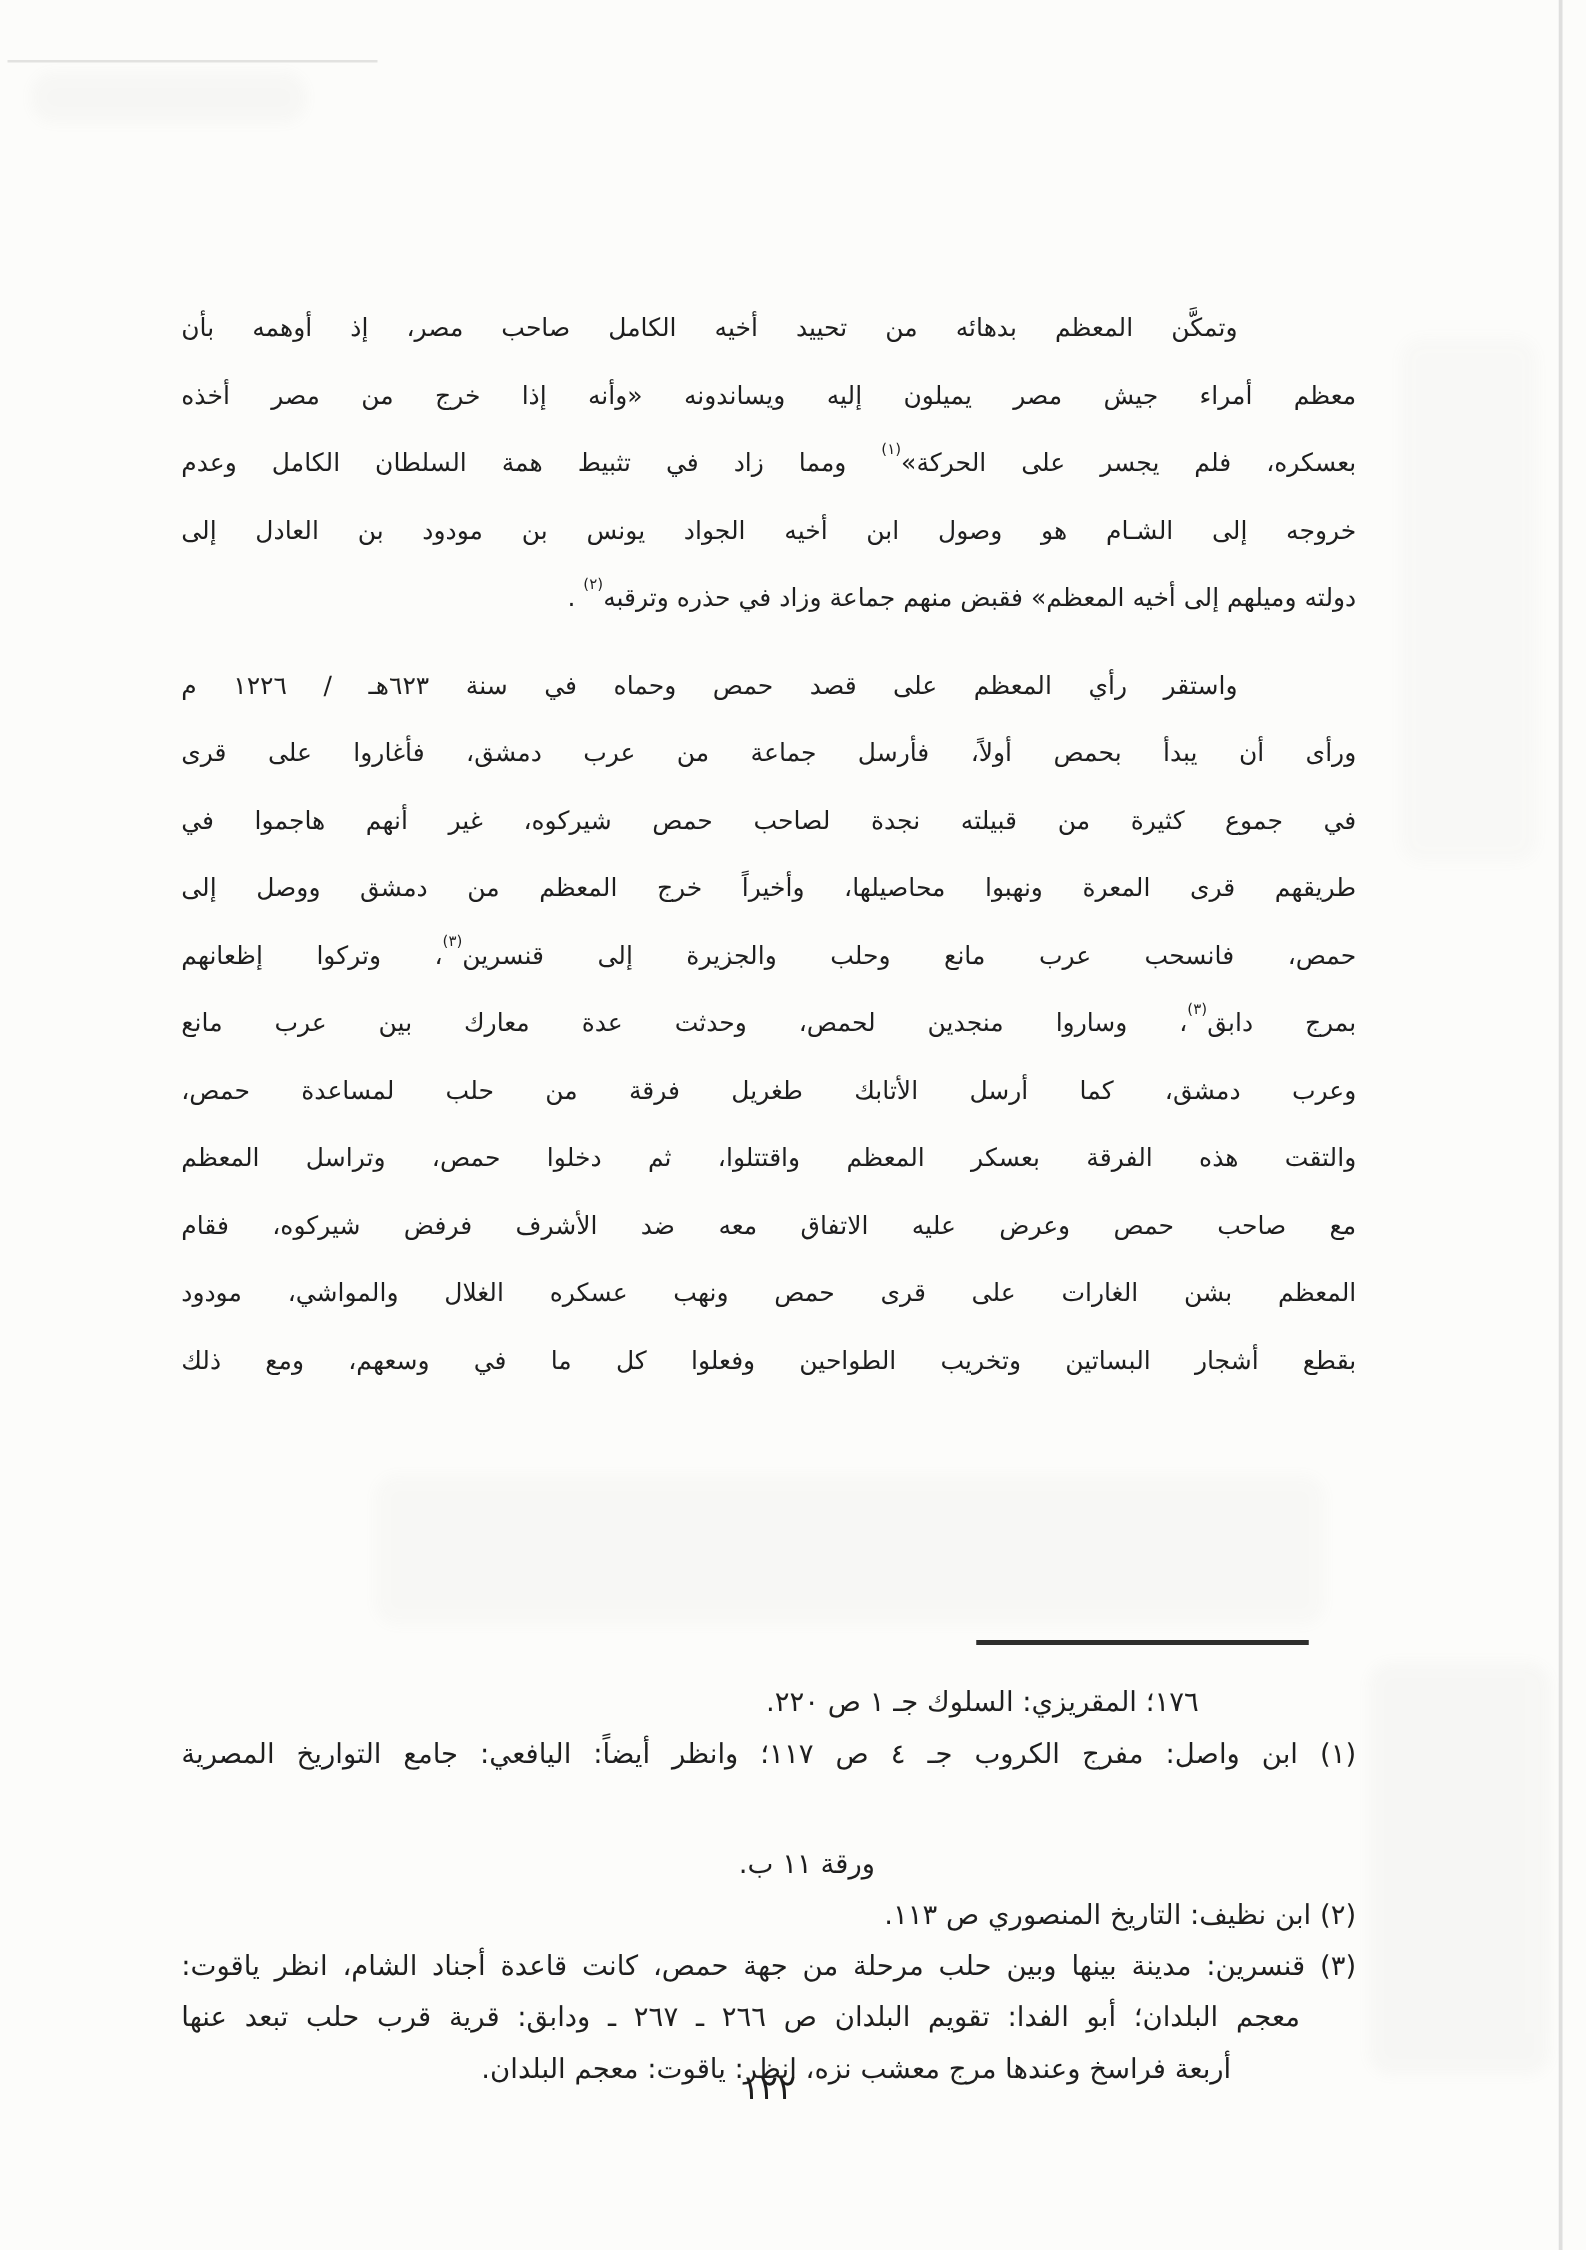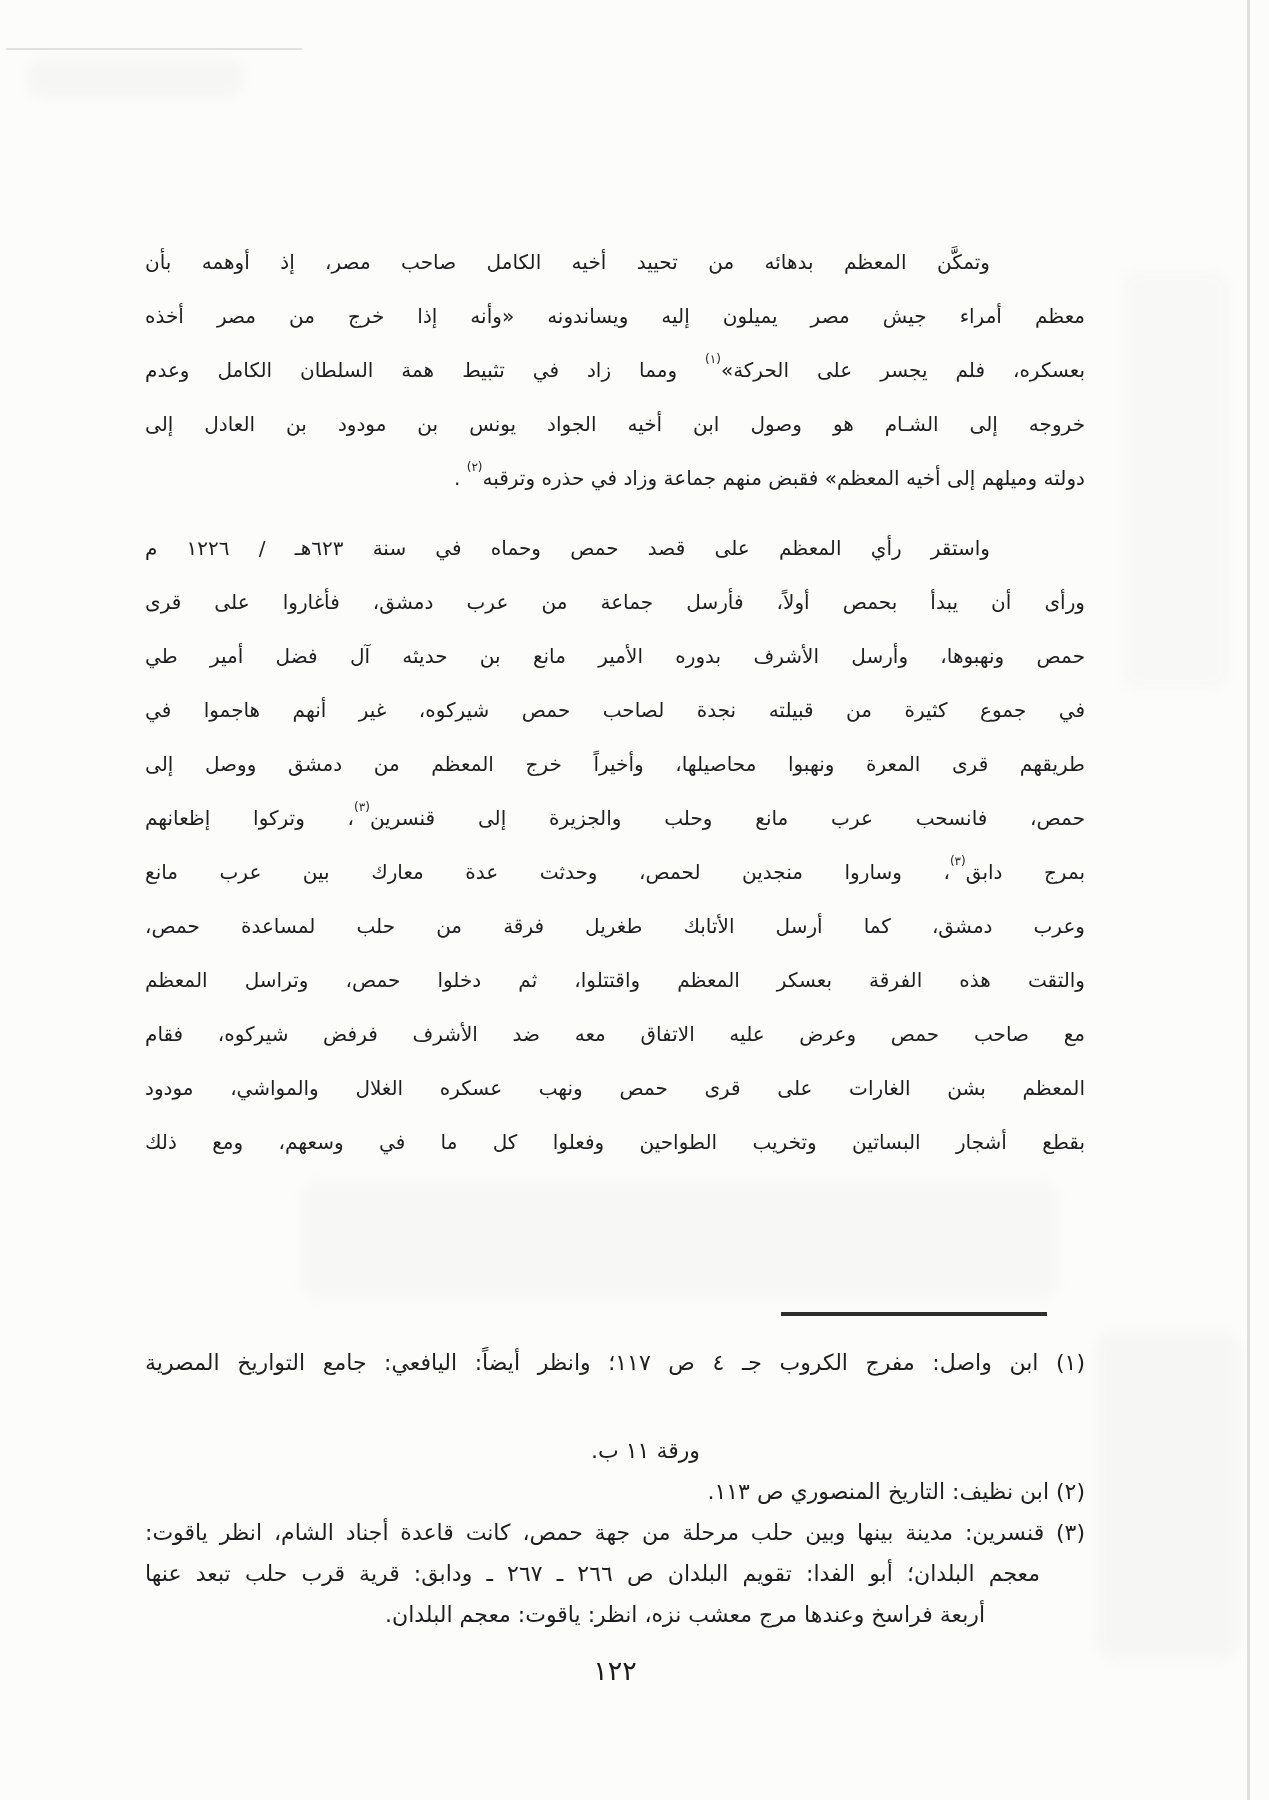--- a/index.html
+++ b/index.html
@@ -97,37 +97,37 @@
       <div class="line stretch indent">وتمكَّن المعظم بدهائه من تحييد أخيه الكامل صاحب مصر، إذ أوهمه بأن</div>
       <div class="line stretch">معظم أمراء جيش مصر يميلون إليه ويساندونه «وأنه إذا خرج من مصر أخذه</div>
       <div class="line stretch"><span>بعسكره، فلم يجسر على الحركة»</span><sup class="fn-ref">(١)</sup><span> ومما زاد في تثبيط همة السلطان الكامل وعدم</span></div>
       <div class="line stretch">خروجه إلى الشـام هو وصول ابن أخيه الجواد يونس بن مودود بن العادل إلى</div>
       <div class="line"><span>دولته وميلهم إلى أخيه المعظم» فقبض منهم جماعة وزاد في حذره وترقبه</span><sup class="fn-ref">(٢)</sup><span> .</span></div>
     </div>
 
     <div class="para">
       <div class="line stretch indent">واستقر رأي المعظم على قصد حمص وحماه في سنة ٦٢٣هـ / ١٢٢٦ م</div>
       <div class="line stretch">ورأى أن يبدأ بحمص أولاً، فأرسل جماعة من عرب دمشق، فأغاروا على قرى</div>
-      <div class="line stretch">حمص ونهبوها، وأرسل الأشرف بدوره الأمير مانع بن حديثه آل فضل أمير طي</div>
       <div class="line stretch">في جموع كثيرة من قبيلته نجدة لصاحب حمص شيركوه، غير أنهم هاجموا في</div>
       <div class="line stretch">طريقهم قرى المعرة ونهبوا محاصيلها، وأخيراً خرج المعظم من دمشق ووصل إلى</div>
       <div class="line stretch"><span>حمص، فانسحب عرب مانع وحلب والجزيرة إلى قنسرين</span><sup class="fn-ref">(٣)</sup><span>، وتركوا إظعانهم</span></div>
       <div class="line stretch"><span>بمرج دابق</span><sup class="fn-ref">(٣)</sup><span>، وساروا منجدين لحمص، وحدثت عدة معارك بين عرب مانع</span></div>
       <div class="line stretch">وعرب دمشق، كما أرسل الأتابك طغريل فرقة من حلب لمساعدة حمص،</div>
       <div class="line stretch">والتقت هذه الفرقة بعسكر المعظم واقتتلوا، ثم دخلوا حمص، وتراسل المعظم</div>
       <div class="line stretch">مع صاحب حمص وعرض عليه الاتفاق معه ضد الأشرف فرفض شيركوه، فقام</div>
       <div class="line stretch">المعظم بشن الغارات على قرى حمص ونهب عسكره الغلال والمواشي، مودود</div>
       <div class="line stretch">بقطع أشجار البساتين وتخريب الطواحين وفعلوا كل ما في وسعهم، ومع ذلك</div>
     </div>
 
   </main>
 
   <div class="fn-rule"></div>
 
   <section class="footnotes">
+    <div class="fn-line ind-cont">١٧٦؛ المقريزي: السلوك جـ ١ ص ٢٢٠.</div>
     <div class="fn-line stretch">(١) ابن واصل: مفرج الكروب جـ ٤ ص ١١٧؛ وانظر أيضاً: اليافعي: جامع التواريخ المصرية</div>
     <div class="fn-line ind-deep">ورقة ١١ ب.</div>
     <div class="fn-line">(٢) ابن نظيف: التاريخ المنصوري ص ١١٣.</div>
     <div class="fn-line stretch">(٣) قنسرين: مدينة بينها وبين حلب مرحلة من جهة حمص، كانت قاعدة أجناد الشام، انظر ياقوت:</div>
     <div class="fn-line stretch ind-small">معجم البلدان؛ أبو الفدا: تقويم البلدان ص ٢٦٦ ـ ٢٦٧ ـ ودابق: قرية قرب حلب تبعد عنها</div>
     <div class="fn-line ind-mid">أربعة فراسخ وعندها مرج معشب نزه، انظر: ياقوت: معجم البلدان.</div>
   </section>
 
   <div class="page-number">١٢٢</div>
 

